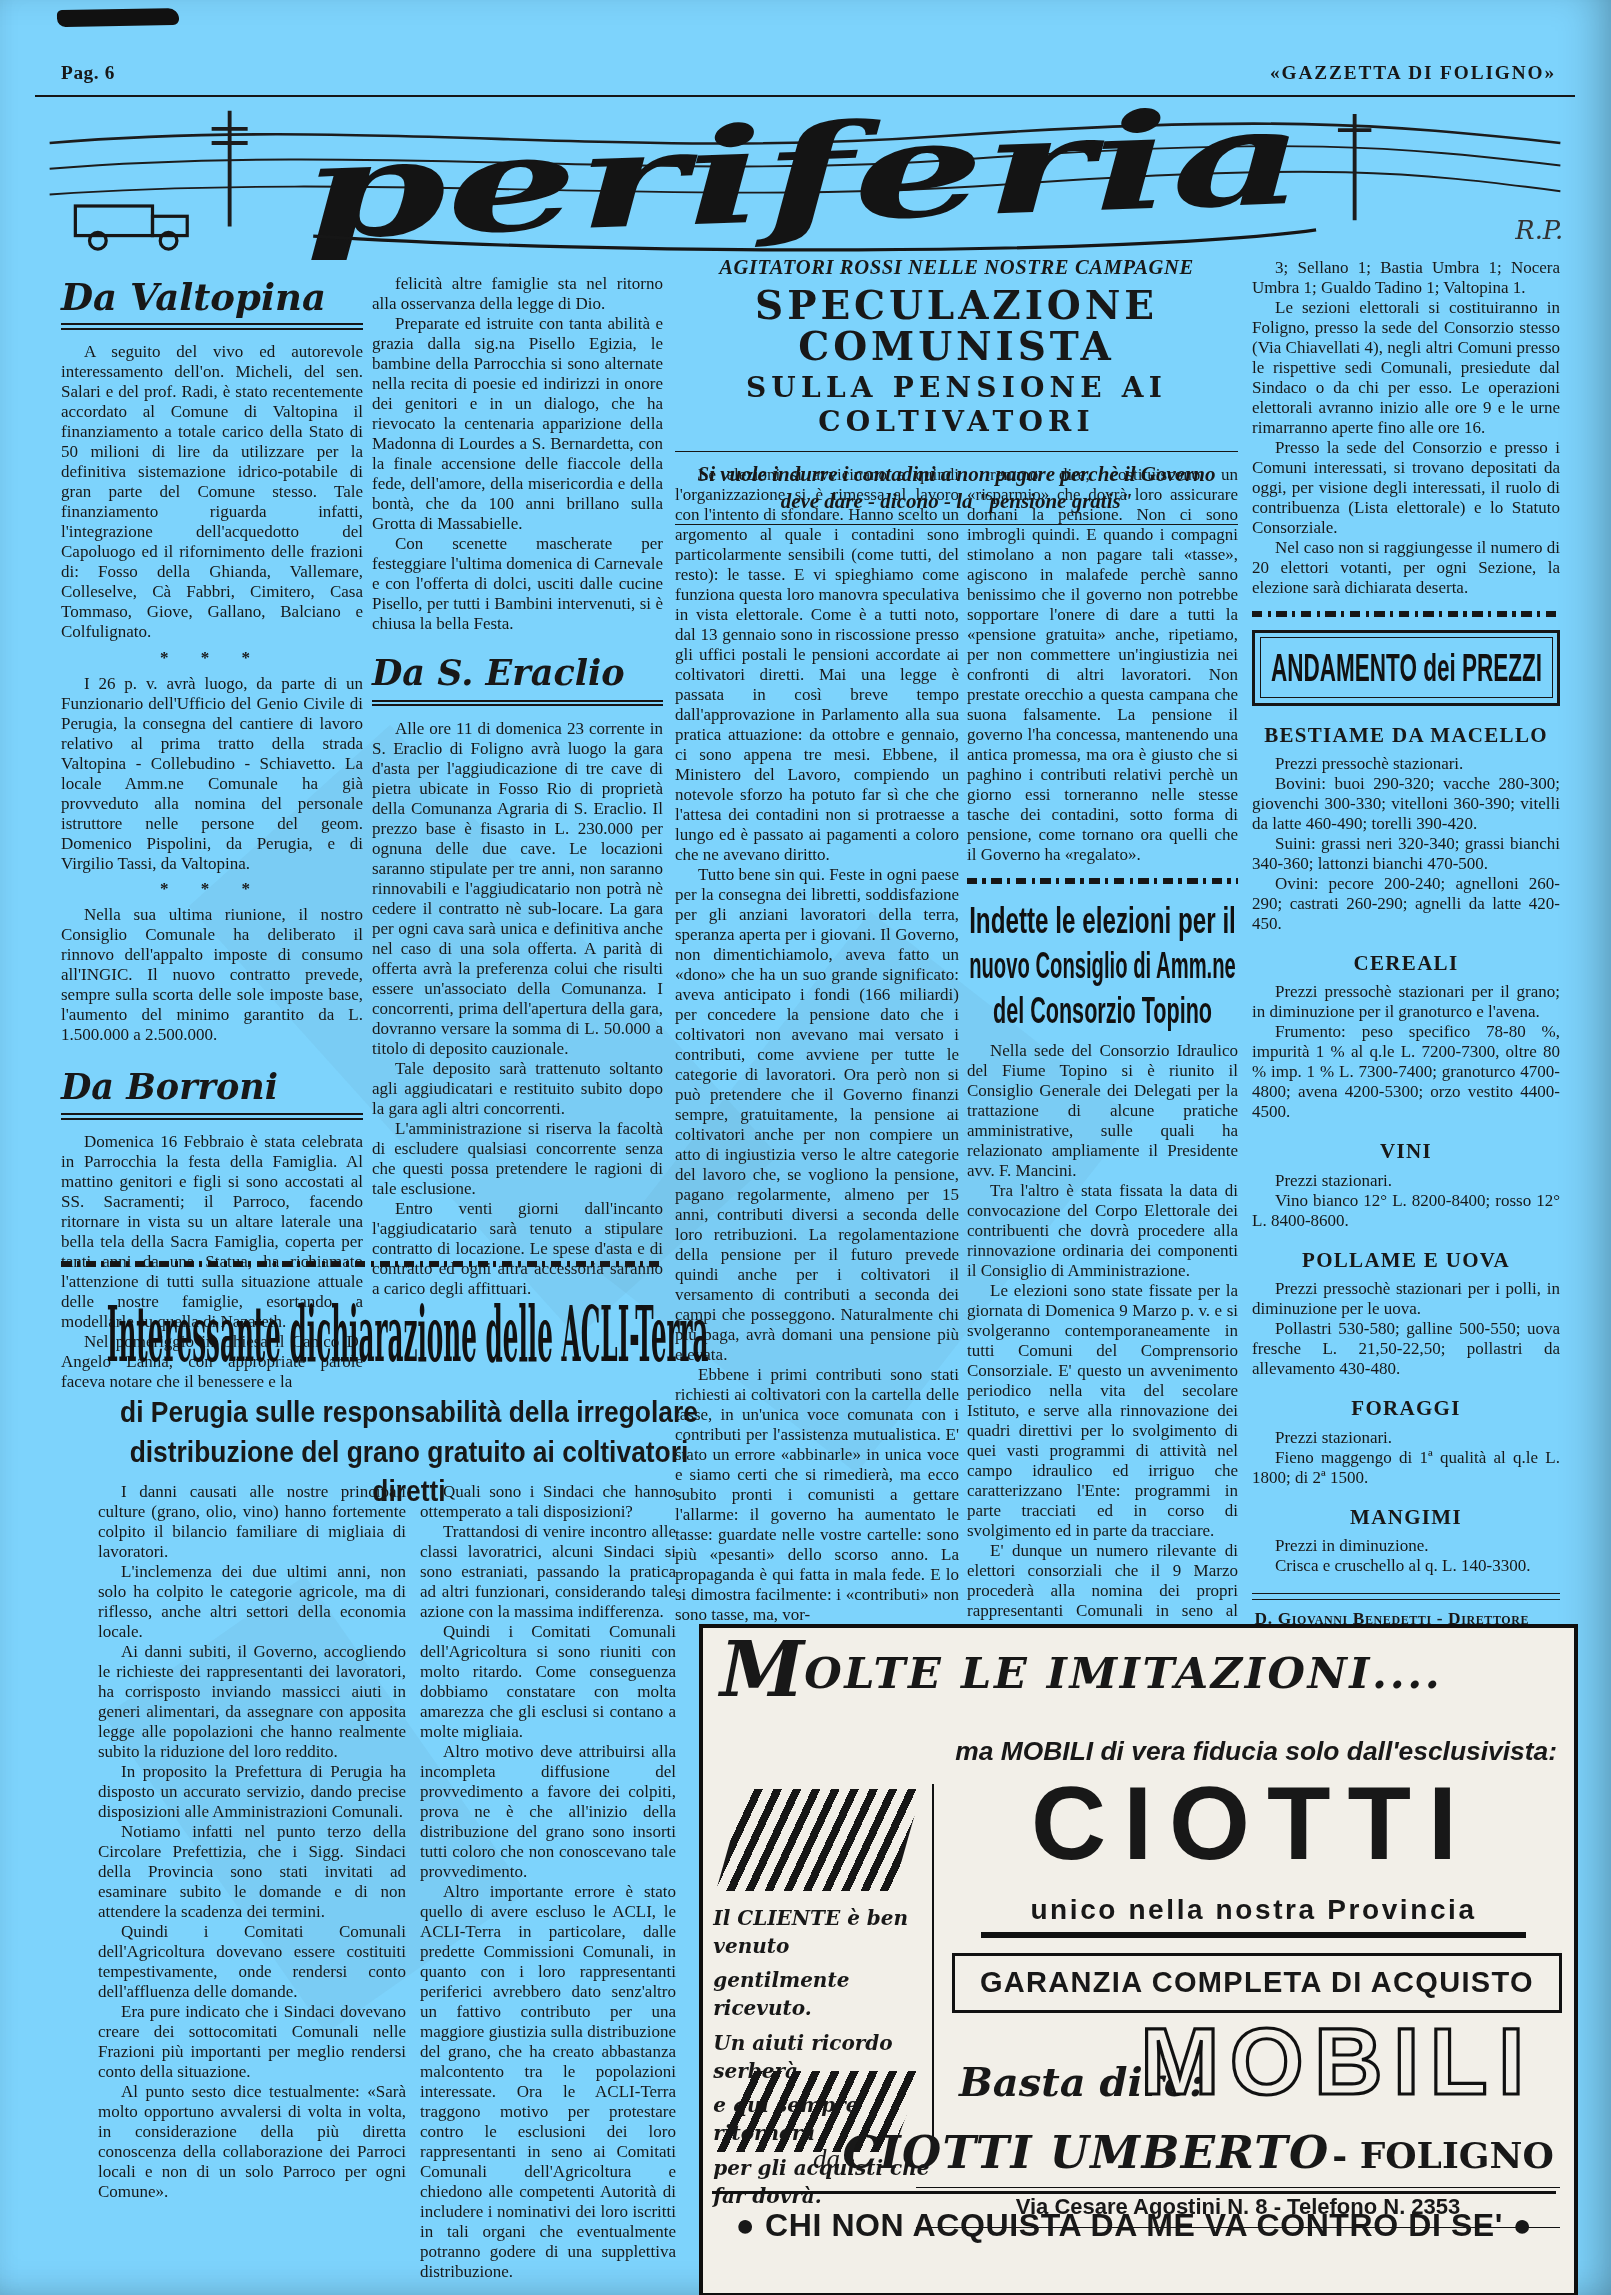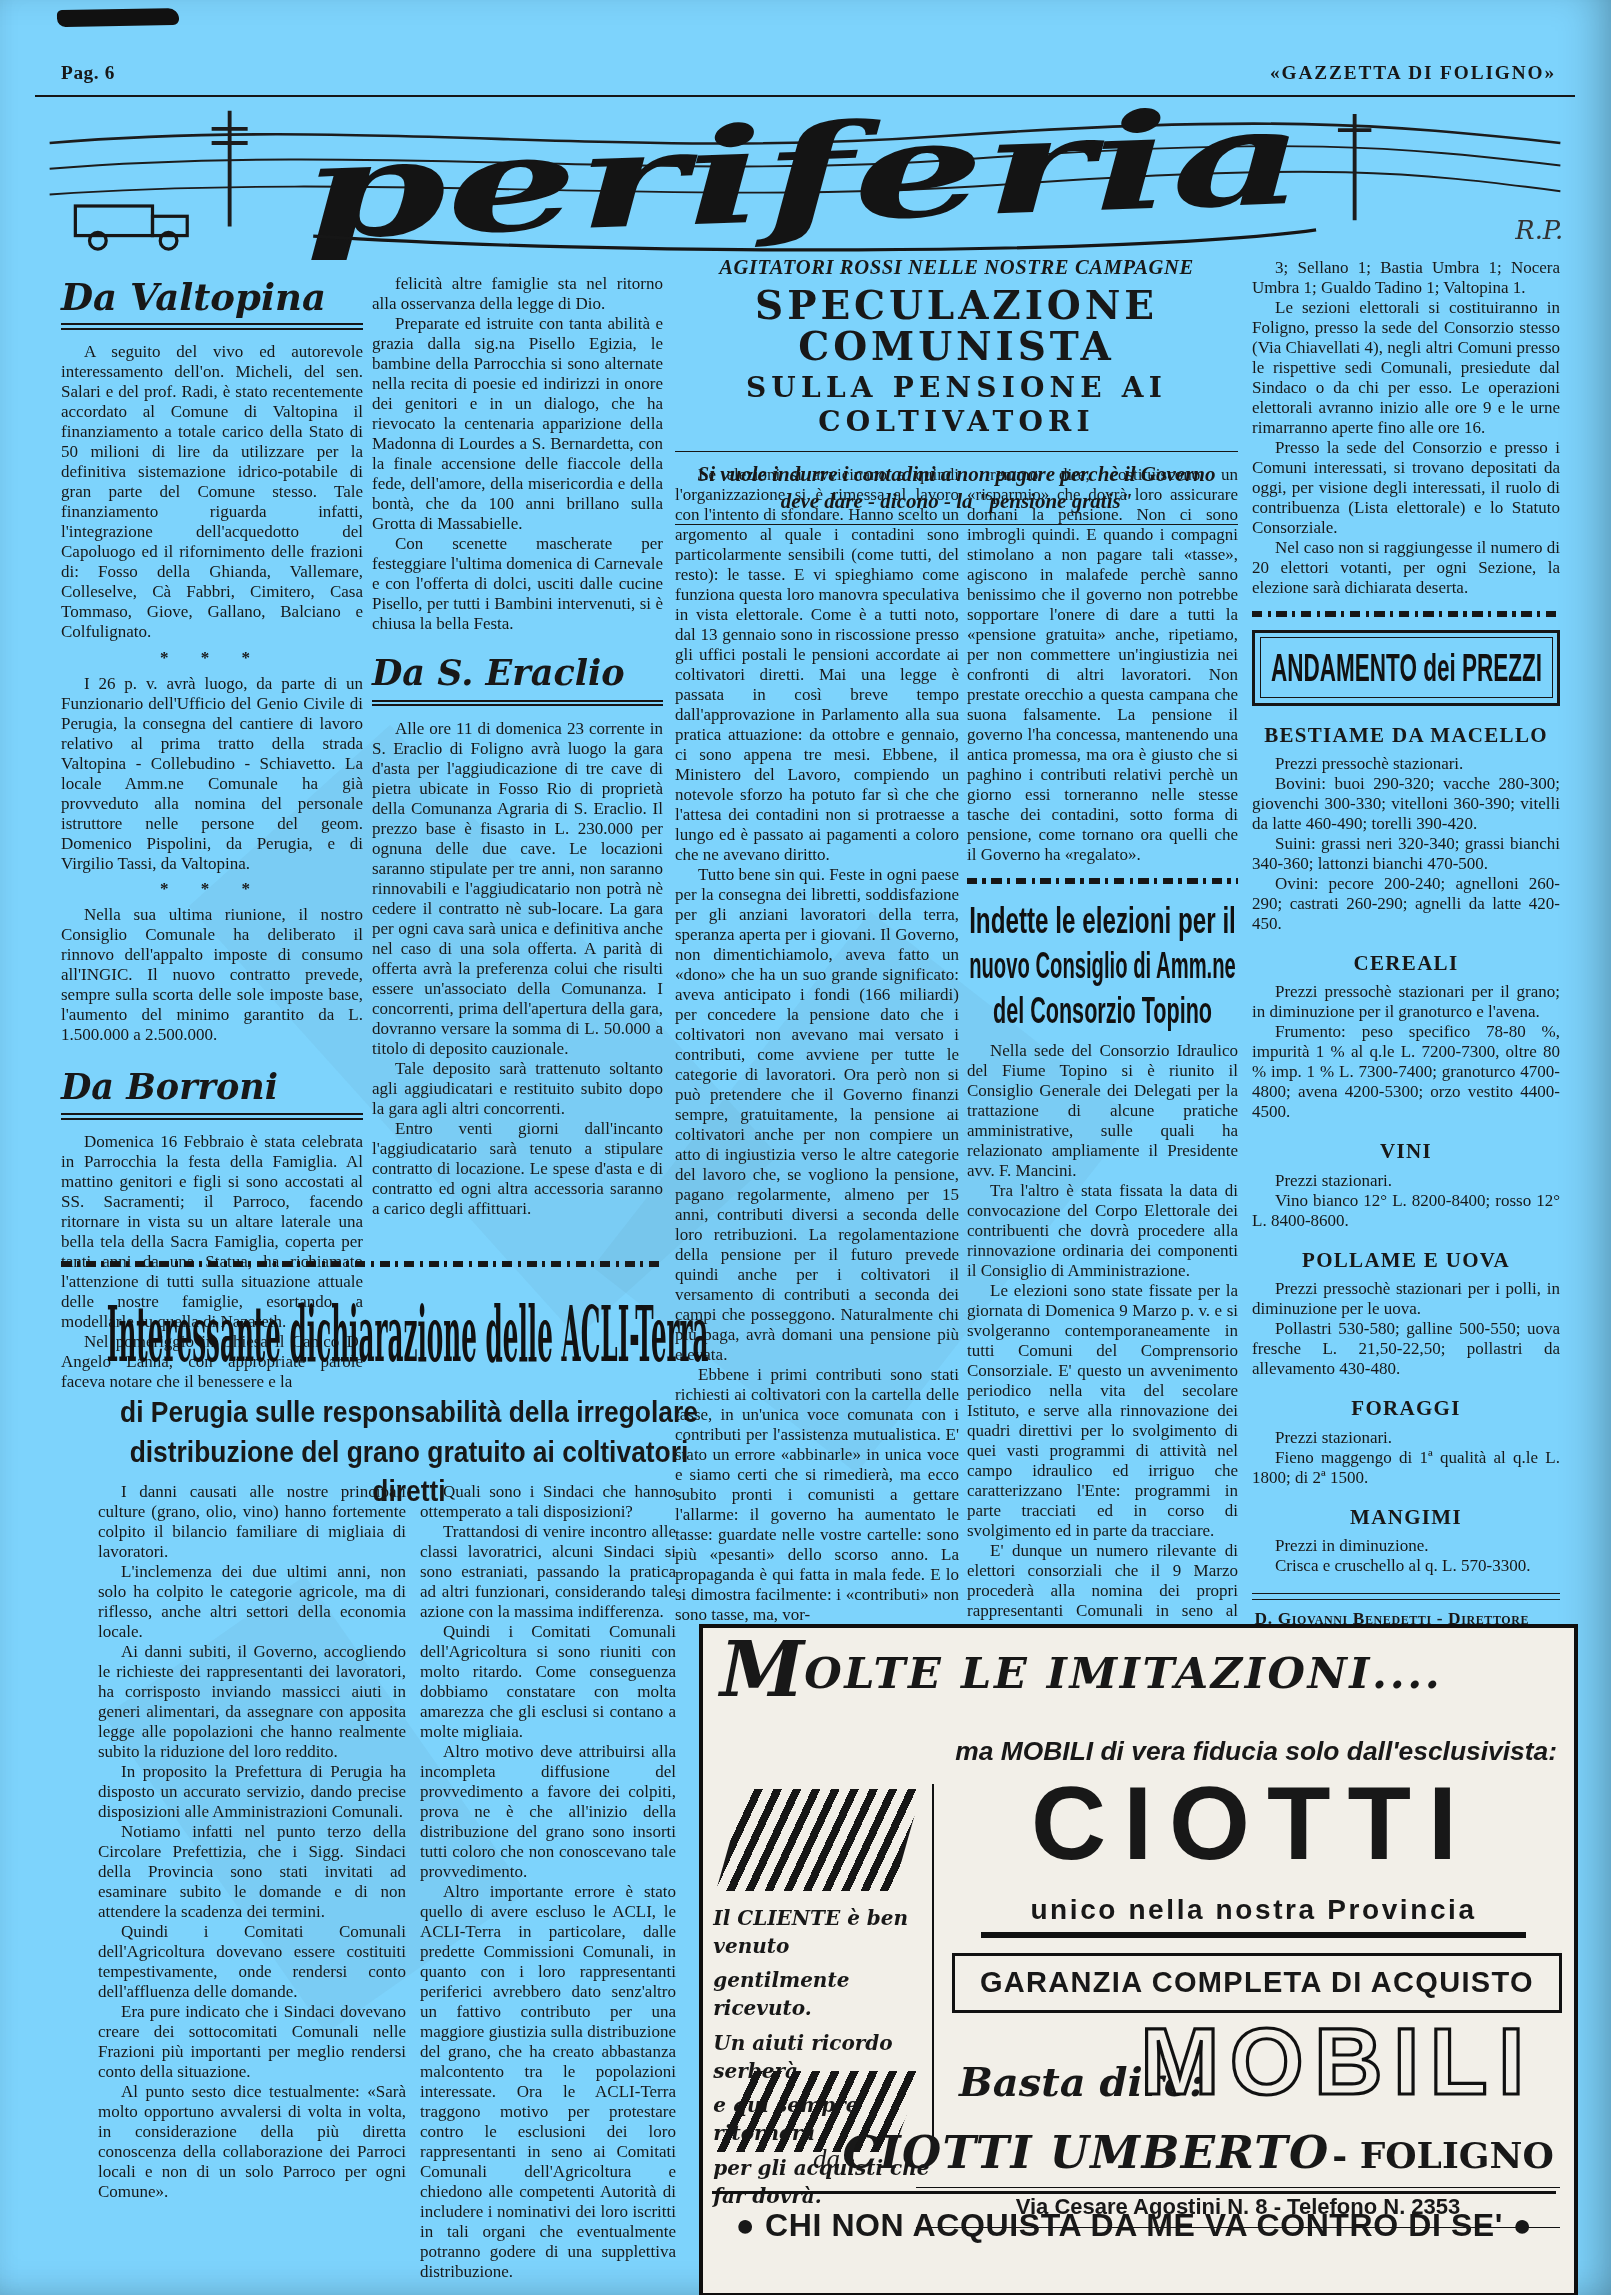--- a/index.html
+++ b/index.html
@@ -121,20 +121,21 @@
   <div class="col" style="left:372px;top:274px;width:291px;">
     <div class="body-text">
         <p>felicità altre famiglie sta nel ritorno alla osservanza della legge di Dio.</p>
         <p>Preparate ed istruite con tanta abilità e grazia dalla sig.na Pisello Egizia, le bambine della Parrocchia si sono alternate nella recita di poesie ed indirizzi in onore dei genitori e in un dialogo, che ha rievocato la centenaria apparizione della Madonna di Lourdes a S. Bernardetta, con la finale accensione delle fiaccole della fede, dell'amore, della misericordia e della bontà, che da 100 anni brillano sulla Grotta di Massabielle.</p>
         <p>Con scenette mascherate per festeggiare l'ultima domenica di Carnevale e con l'offerta di dolci, usciti dalle cucine Pisello, per tutti i Bambini intervenuti, si è chiusa la bella Festa.</p>
       </div>
     <h2 class="town-head small" style="margin-top:19.3px;">Da S. Eraclio</h2>
     <div class="body-text">
         <p>Alle ore 11 di domenica 23 corrente in S. Eraclio di Foligno avrà luogo la gara d'asta per l'aggiudicazione di tre cave di pietra ubicate in Fosso Rio di proprietà della Comunanza Agraria di S. Eraclio. Il prezzo base è fisasto in L. 230.000 per ognuna delle due cave. Le locazioni saranno stipulate per tre anni, non saranno rinnovabili e l'aggiudicatario non potrà nè cedere il contratto nè sub-locare. La gara per ogni cava sarà unica e definitiva anche nel caso di una sola offerta. A parità di offerta avrà la preferenza colui che risulti essere un'associato della Comunanza. I concorrenti, prima dell'apertura della gara, dovranno versare la somma di L. 50.000 a titolo di deposito cauzionale.</p>
         <p>Tale deposito sarà trattenuto soltanto agli aggiudicatari e restituito subito dopo la gara agli altri concorrenti.</p>
+        <p>L'amministrazione si riserva la facoltà di escludere qualsiasi concorrente senza che questi possa pretendere le ragioni di tale esclusione.</p>
         <p>Entro venti giorni dall'incanto l'aggiudicatario sarà tenuto a stipulare contratto di locazione. Le spese d'asta e di contratto ed ogni altra accessoria saranno a carico degli affittuari.</p>
       </div>
   </div>
 
   <div class="abs orn" style="left:61px;top:1261px;width:603px;"></div>
 
   <div class="abs" style="left:675px;top:256px;width:563px;">
     <div class="kicker">AGITATORI ROSSI NELLE NOSTRE CAMPAGNE</div>
     <div class="spec-t1">SPECULAZIONE COMUNISTA</div>
     <div class="spec-t2">SULLA PENSIONE AI COLTIVATORI</div>
@@ -215,21 +216,21 @@
       <div class="prezzi-head">FORAGGI</div>
       <div class="body-text">
           <p>Prezzi stazionari.</p>
           <p>Fieno maggengo di 1ª qualità al q.le L. 1800; di 2ª 1500.</p>
         </div>
     </div>
     <div>
       <div class="prezzi-head">MANGIMI</div>
       <div class="body-text">
           <p>Prezzi in diminuzione.</p>
-          <p>Crisca e cruschello al q. L. 570-3300.</p>
+          <p>Crisca e cruschello al q. L. 140-3300.</p>
         </div>
     </div>
     <div class="double-rule" style="margin-top:17px;"></div>
     <div class="footer-line">D. Giovanni Benedetti - Direttore responsabile</div>
     <div class="rule" style="height:1.3px;"></div>
     <div class="footer-line" style="font-variant:normal;font-weight:bold;">Stab. Tipo-Litografico G. CAMPI — Foligno</div>
     <div class="thick-rule"></div>
   </div>
 
   <svg class="abs" style="left:106px;top:1289px;" width="606" height="90" viewBox="0 0 940 140">

